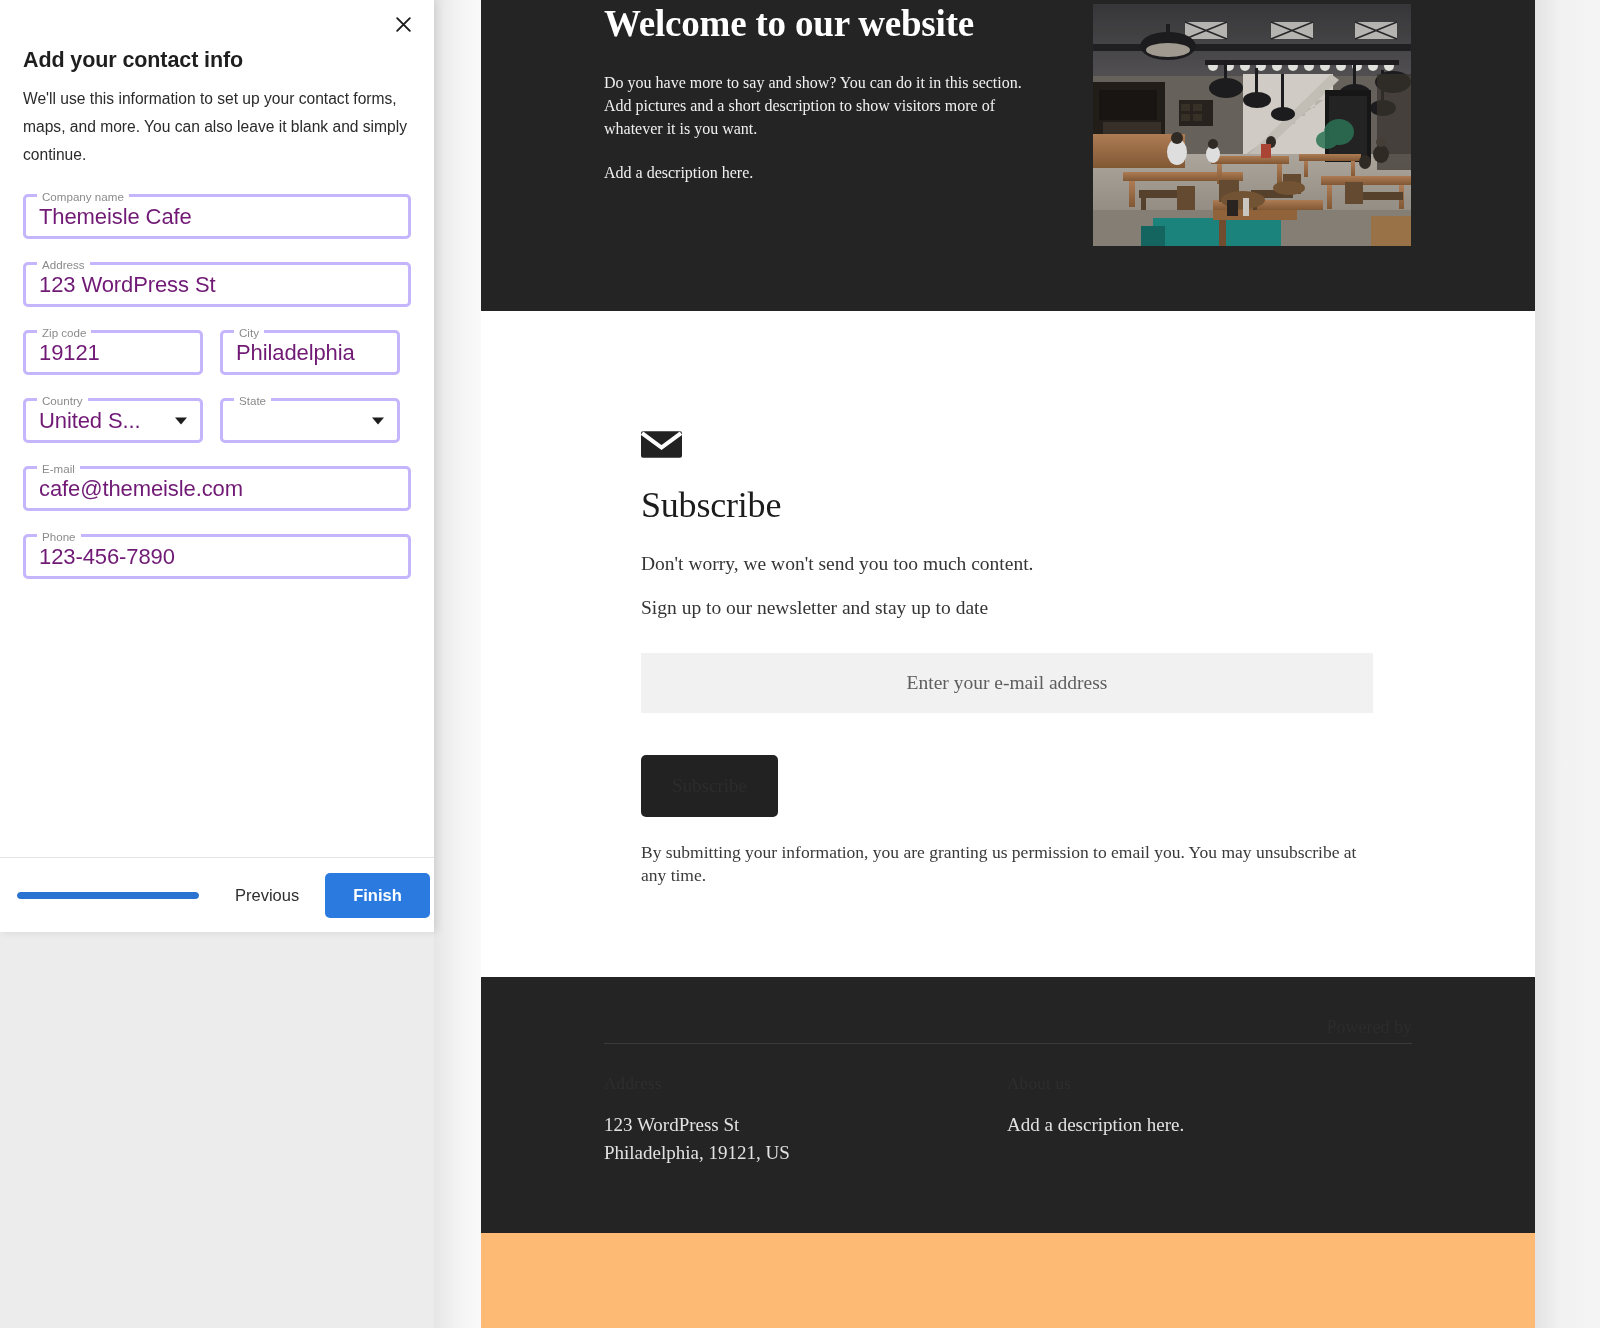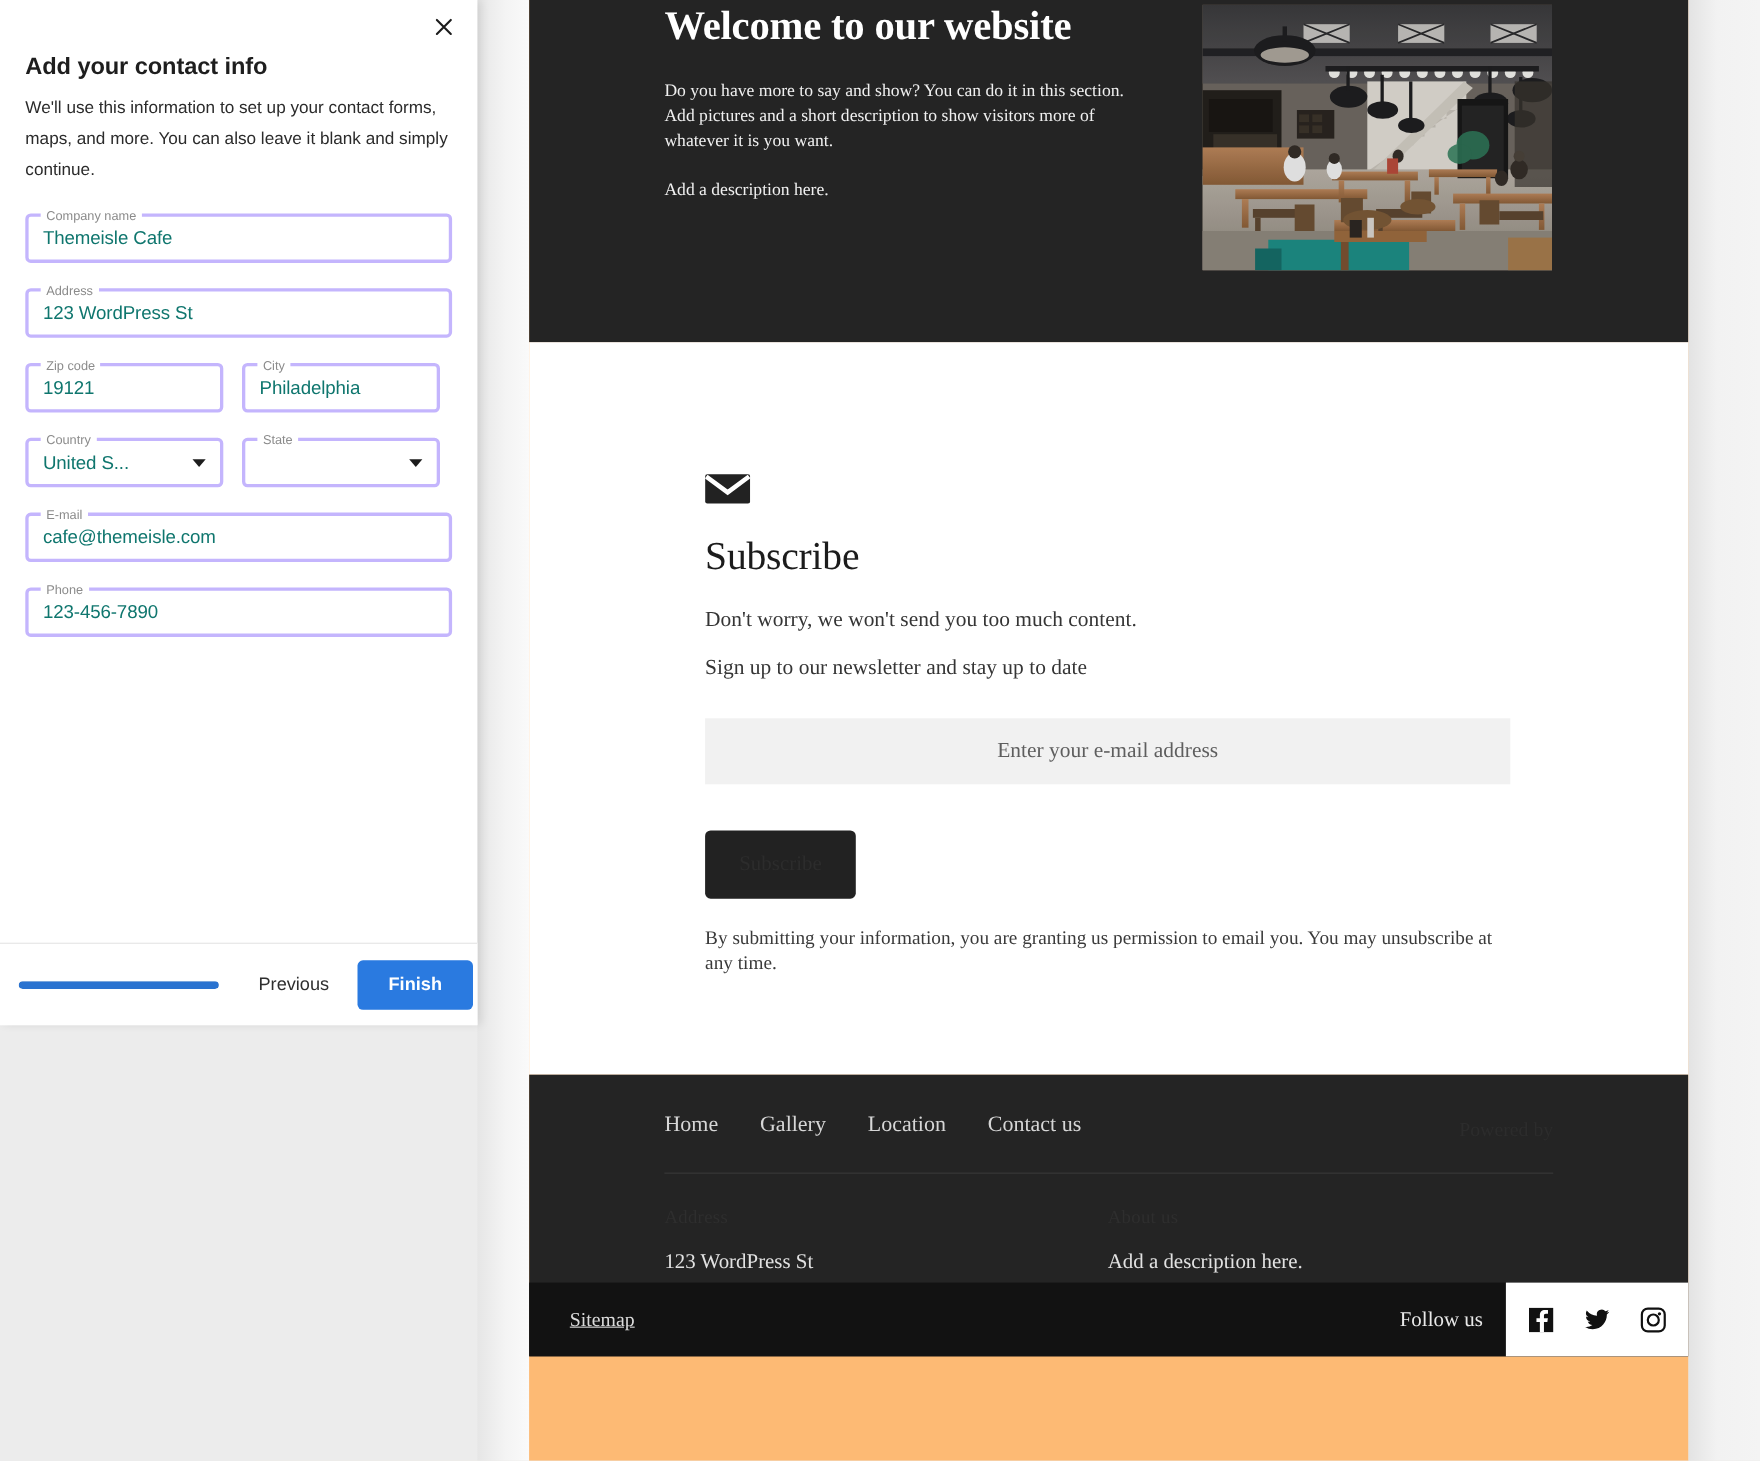--- a/index.html
+++ b/index.html
@@ -56,21 +56,21 @@
     position: absolute;
     top: -7px; left: 11px;
     padding: 0 5px;
     background: #fff;
     font-size: 11.6px;
     color: #8b8b8b;
     line-height: 13px;
     white-space: nowrap;
   }
   .mfield .value {
-    font-size: 17px; color: #0f766e;
+    font-size: 22px; color: #701a75;
     letter-spacing: -0.1px;
   }
   .caret {
     position: absolute; right: 13px; top: 50%;
     transform: translateY(-50%);
     width: 0; height: 0;
     border-left: 6px solid transparent;
     border-right: 6px solid transparent;
     border-top: 7px solid #1d1d1d;
   }
@@ -499,57 +499,33 @@
       <p class="lead">Sign up to our newsletter and stay up to date</p>
 
       <div class="email-input">Enter your e-mail address</div>
 
       <button class="sub-btn">Subscribe</button>
 
       <p class="fineprint">By submitting your information, you are granting us permission to email you. You may unsubscribe at any time.</p>
     </section>
 
     <footer class="site-footer">
-      <nav class="fnav">
-        <a>Home</a>
-        <a>Gallery</a>
-        <a>Location</a>
-        <a>Contact us</a>
-      </nav>
       <div class="fnav-ghost">Powered by</div>
 
       <div class="fdiv"></div>
 
       <div class="fcols">
         <div class="fcol fcol-a">
           <h4>Address</h4>
           <p style="white-space:pre-line">123 WordPress St
 Philadelphia, 19121, US</p>
         </div>
         <div class="fcol fcol-b">
           <h4>About us</h4>
           <p>Add a description here.</p>
         </div>
       </div>
 
-      <div class="bottom-bar">
-        <a class="sitemap">Sitemap</a>
-        <span class="follow">Follow us</span>
-        <div class="social-strip">
-          <svg viewBox="0 0 24 24">
-            <rect x="1" y="1" width="22" height="22" fill="#111"></rect>
-            <path d="M14.6 23V13.9h3.1l.46-3.6H14.6V8c0-1.04.29-1.75 1.78-1.75h1.9V3.04c-.33-.05-1.46-.14-2.77-.14-2.75 0-4.63 1.68-4.63 4.76v2.65H7.77v3.6h3.11V23z" fill="#fff"></path>
-          </svg>
-          <svg viewBox="0 0 24 24">
-            <path d="M23 4.6a9 9 0 0 1-2.6.74A4.5 4.5 0 0 0 22.4 2.9a9 9 0 0 1-2.87 1.1A4.5 4.5 0 0 0 11.8 8.1 12.8 12.8 0 0 1 2.5 3.4a4.5 4.5 0 0 0 1.4 6 4.5 4.5 0 0 1-2.05-.56v.06a4.5 4.5 0 0 0 3.62 4.42 4.5 4.5 0 0 1-2.03.08 4.5 4.5 0 0 0 4.2 3.13A9.05 9.05 0 0 1 1 18.4a12.75 12.75 0 0 0 6.92 2.03c8.3 0 12.85-6.9 12.85-12.88 0-.2 0-.39-.01-.58A9.2 9.2 0 0 0 23 4.6z" fill="#111"></path>
-          </svg>
-          <svg viewBox="0 0 24 24">
-            <rect x="1.6" y="1.6" width="20.8" height="20.8" rx="5.5" fill="none" stroke="#111" stroke-width="2"></rect>
-            <circle cx="12" cy="12" r="5" fill="none" stroke="#111" stroke-width="2"></circle>
-            <circle cx="17.6" cy="6.4" r="1.5" fill="#111"></circle>
-          </svg>
-        </div>
-      </div>
     </footer>
   </div>
 
   <div class="edge-right"></div>
 </div>
 
 </body></html>

